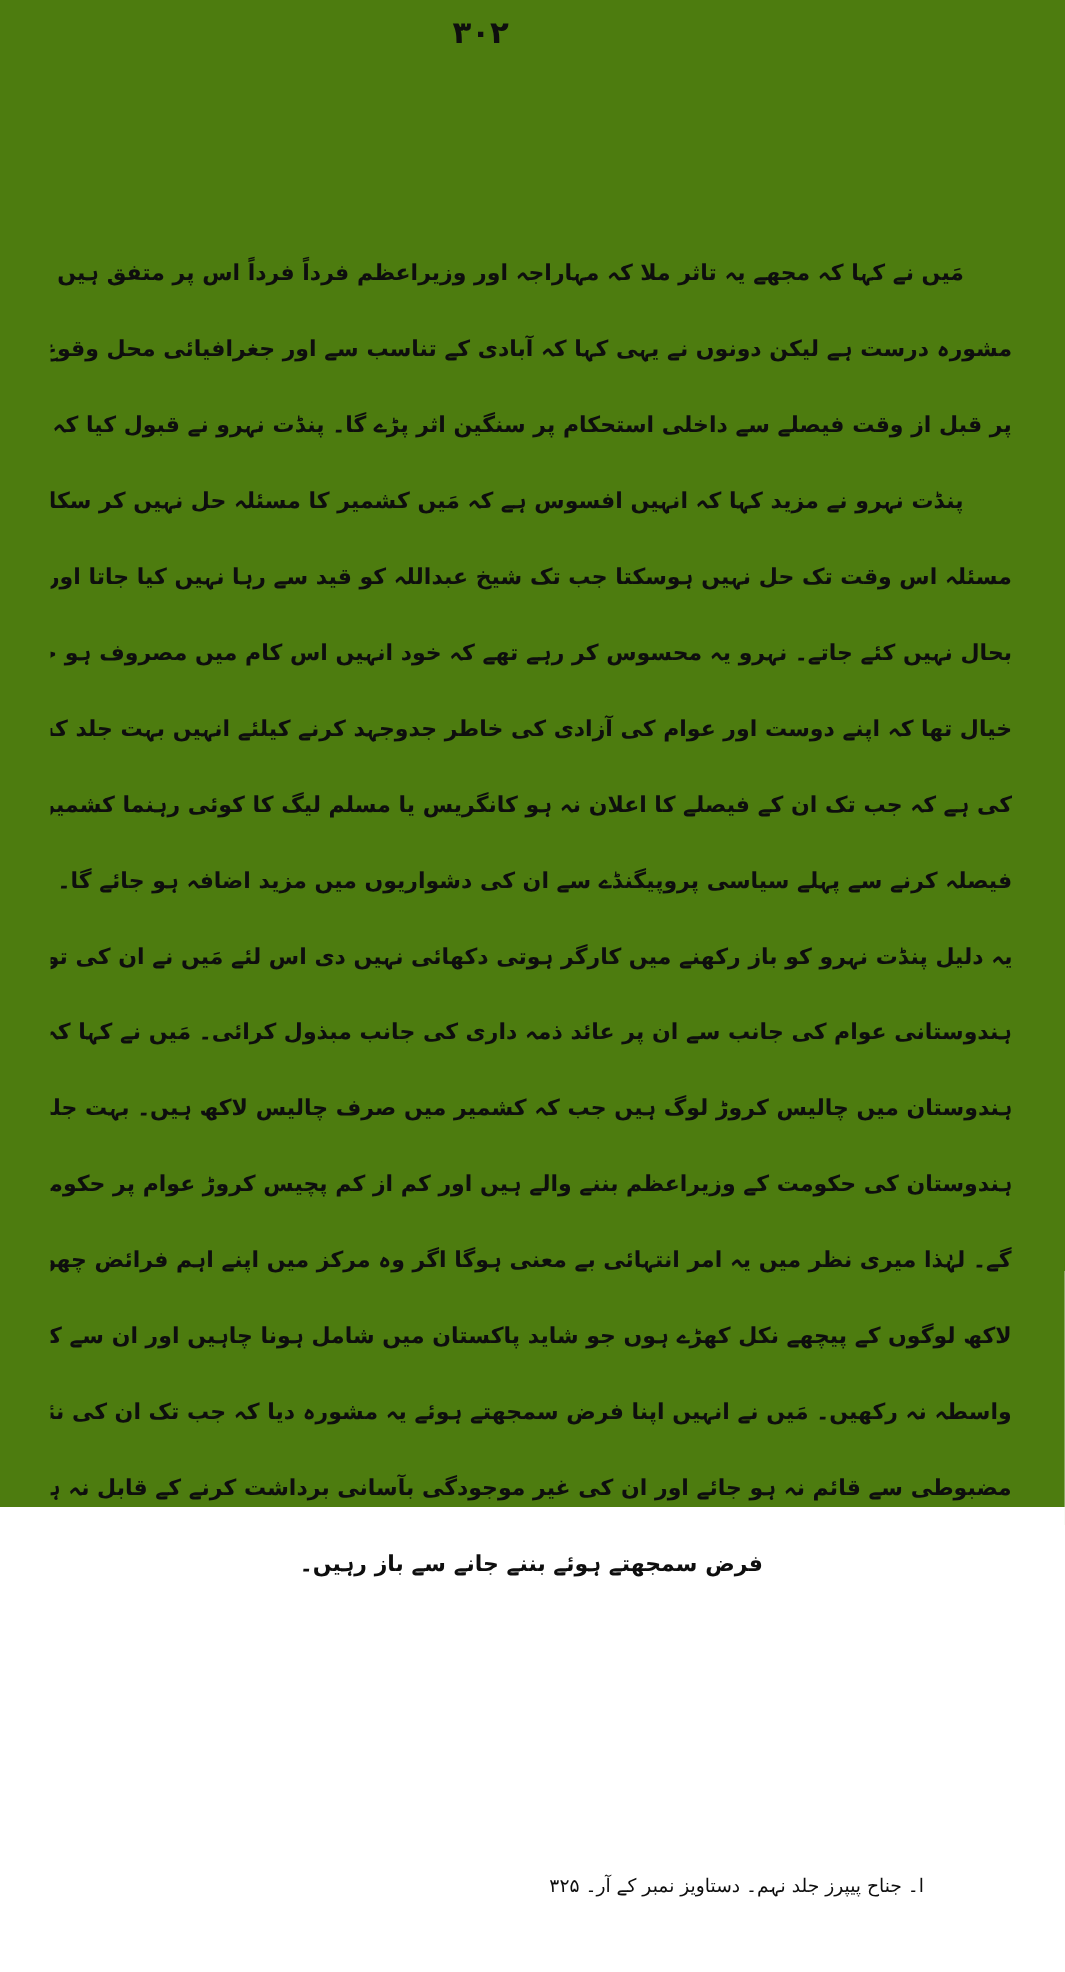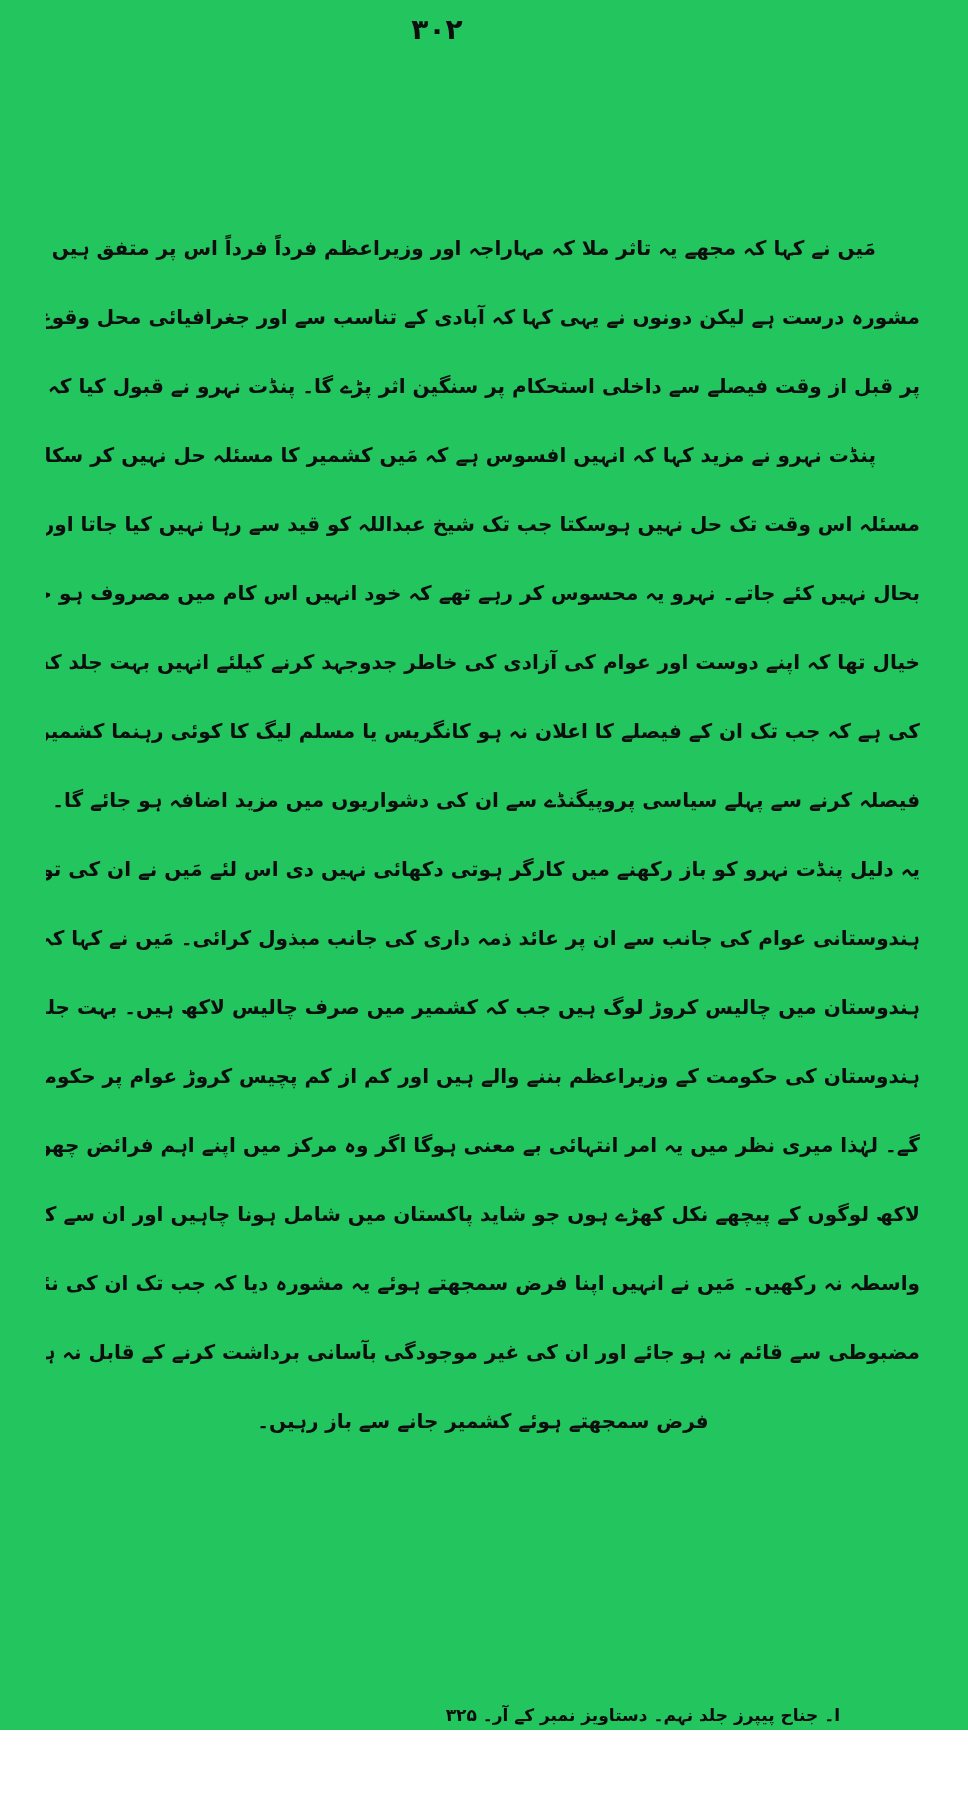--- a/index.html
+++ b/index.html
@@ -5,23 +5,23 @@
   * { margin: 0; padding: 0; box-sizing: border-box; }
   html, body {
     width: 968px; height: 1793px;
     background: #ffffff;
     font-family: "DejaVu Sans", sans-serif;
     color: #0e0e0e;
     overflow: hidden;
   }
   .page {
     position: relative;
-    width: 968px; height: 1730px;
+    width: 968px; height: 1370px;
     direction: rtl;
-    background: #22c55e;
+    background: #4d7c0f;
   }
   .page-number {
     position: absolute;
     top: 10px; left: 0; right: 94px;
     text-align: center;
     font-size: 28px;
     line-height: 40px;
     font-weight: bold;
     letter-spacing: 2px;
   }
@@ -49,21 +49,21 @@
   .line.center {
     text-align: center;
     text-align-last: center;
   }
   .footnote {
     position: absolute;
     top: 1698px;
     right: 128px;
     font-size: 17px;
     line-height: 34px;
-    font-weight: bold;
+    font-weight: normal;
     text-align: right;
   }
 </style>
 </head>
 <body>
 
 <div class="page">
 
   <div class="page-number">۳۰۲</div>
 
@@ -86,20 +86,20 @@
       <div class="line">کی ہے کہ جب تک ان کے فیصلے کا اعلان نہ ہو کانگریس یا مسلم لیگ کا کوئی رہنما کشمیر نہ آئے کیونکہ</div>
       <div class="line">فیصلہ کرنے سے پہلے سیاسی پروپیگنڈے سے ان کی دشواریوں میں مزید اضافہ ہو جائے گا۔ چونکہ</div>
       <div class="line">یہ دلیل پنڈت نہرو کو باز رکھنے میں کارگر ہوتی دکھائی نہیں دی اس لئے مَیں نے ان کی توجہ تمام</div>
       <div class="line">ہندوستانی عوام کی جانب سے ان پر عائد ذمہ داری کی جانب مبذول کرائی۔ مَیں نے کہا کہ</div>
       <div class="line">ہندوستان میں چالیس کروڑ لوگ ہیں جب کہ کشمیر میں صرف چالیس لاکھ ہیں۔ بہت جلد وہ</div>
       <div class="line">ہندوستان کی حکومت کے وزیراعظم بننے والے ہیں اور کم از کم پچیس کروڑ عوام پر حکومت کریں</div>
       <div class="line">گے۔ لہٰذا میری نظر میں یہ امر انتہائی بے معنی ہوگا اگر وہ مرکز میں اپنے اہم فرائض چھوڑ کر چالیس</div>
       <div class="line">لاکھ لوگوں کے پیچھے نکل کھڑے ہوں جو شاید پاکستان میں شامل ہونا چاہیں اور ان سے کسی قسم کا</div>
       <div class="line">واسطہ نہ رکھیں۔ مَیں نے انہیں اپنا فرض سمجھتے ہوئے یہ مشورہ دیا کہ جب تک ان کی نئی حکومت</div>
       <div class="line">مضبوطی سے قائم نہ ہو جائے اور ان کی غیر موجودگی بآسانی برداشت کرنے کے قابل نہ ہو وہ اپنا</div>
-      <div class="line center">فرض سمجھتے ہوئے کشمیر جانے سے باز رہیں۔</div>
+      <div class="line center">فرض سمجھتے ہوئے بننے جانے سے باز رہیں۔</div>
     </div>
 
   </div>
 
   <div class="footnote">ا۔ جناح پیپرز جلد نہم۔ دستاویز نمبر کے آر۔ ۳۲۵</div>
 
 </div>
 
 </body></html>

